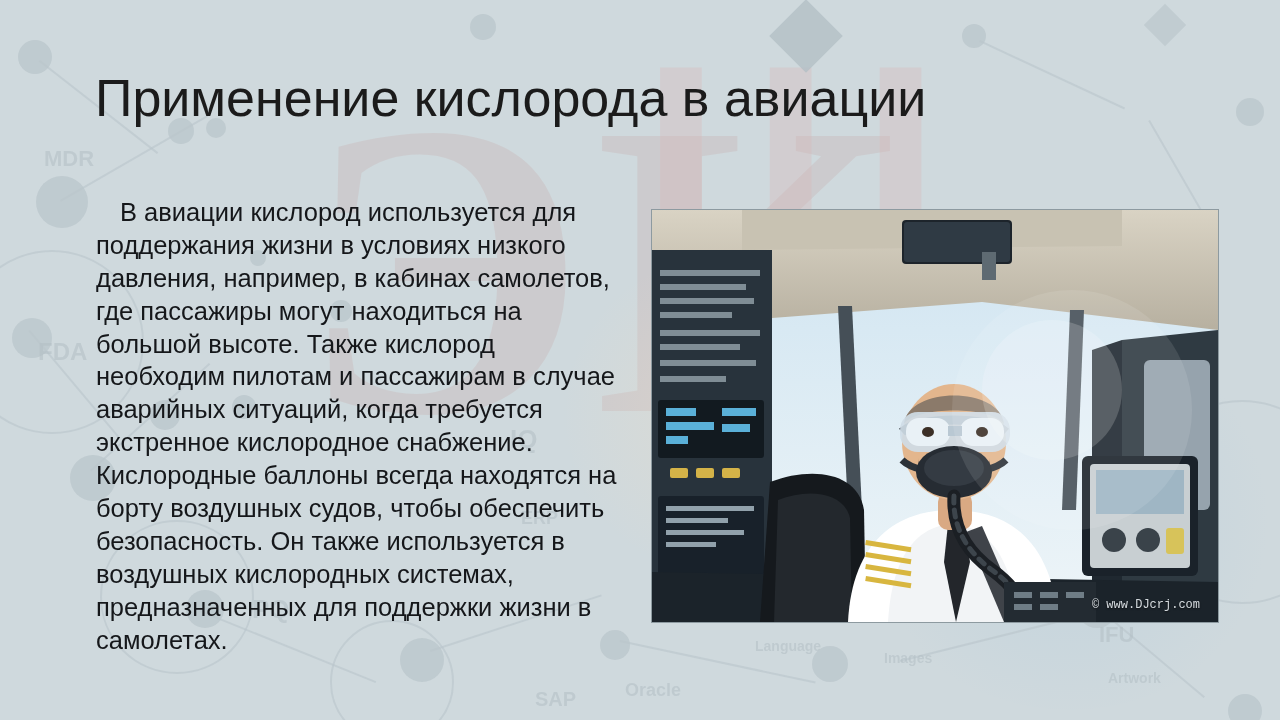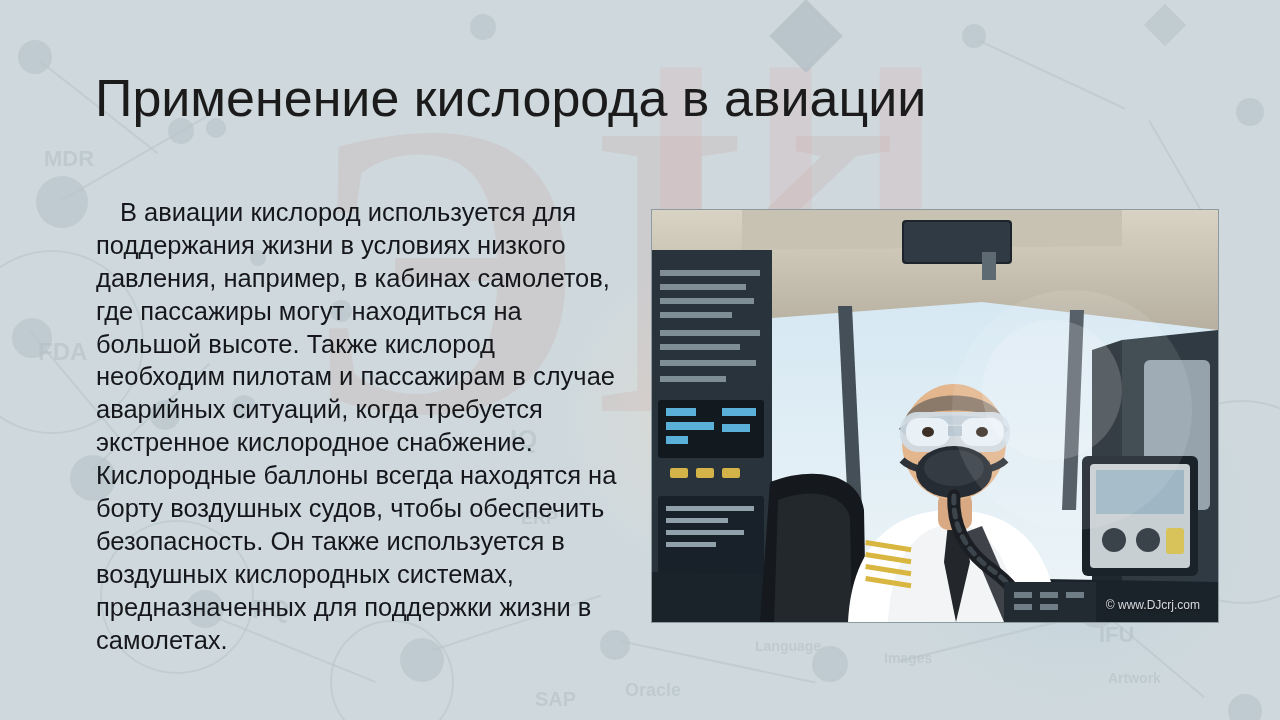--- a/index.html
+++ b/index.html
@@ -119,21 +119,21 @@
     border: 1px solid #8d9aa0;
   }
   .photo svg { display: block; }
   .photo-credit {
     position: absolute;
     right: 18px;
     bottom: 10px;
     color: #e9eef2;
     font-size: 12px;
     opacity: 0.9;
-    font-family: Liberation Sans, sans-serif;
+    font-family: Liberation Mono, monospace;
     text-shadow: 0 1px 2px rgba(0,0,0,0.7);
   }
 </style>
 </head>
 <body>
 
 <div class="slide">
 
   <div class="bg-layer">
 

